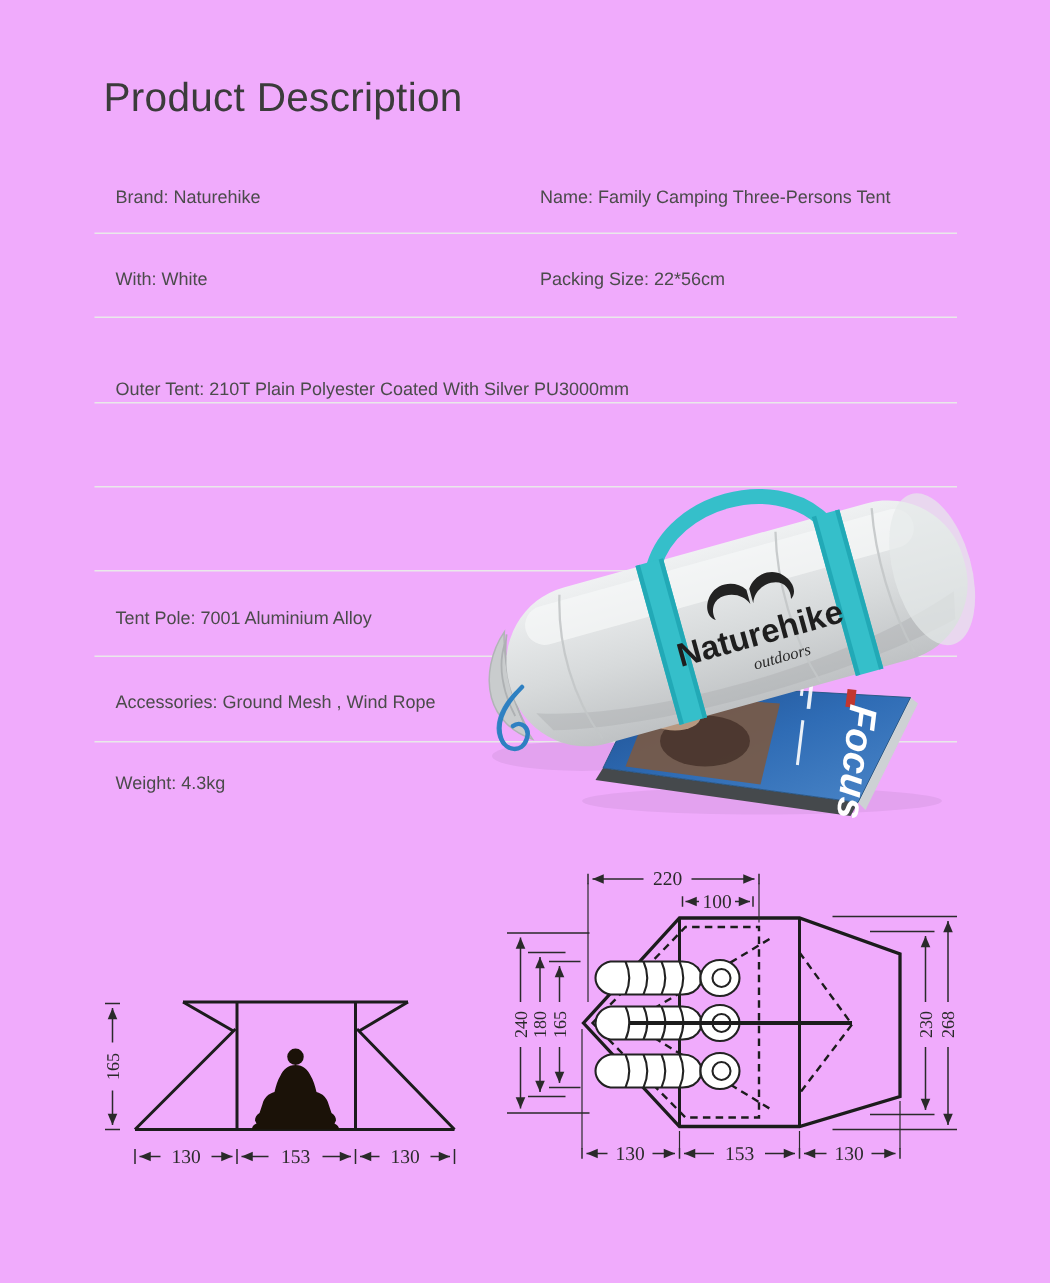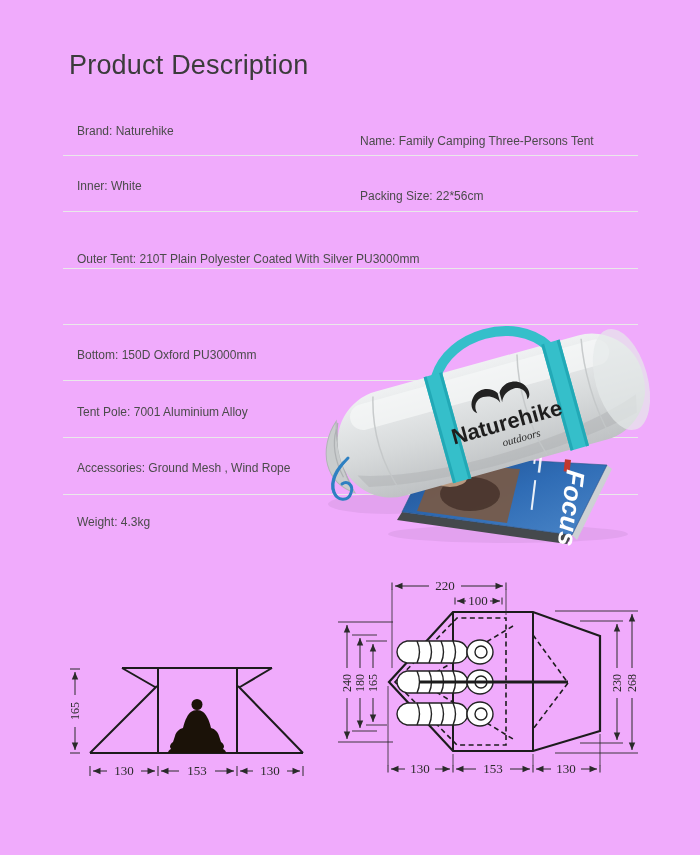--- a/index.html
+++ b/index.html
@@ -1,20 +1,20 @@
 <!DOCTYPE html>
 <html><head>
 <meta charset="utf-8">
 <style>
   html,body{margin:0;padding:0;background:#fff;}
   .canvas{position:relative;width:700px;height:855px;background:#f0abfc;overflow:hidden;
           font-family:"Liberation Sans",sans-serif;}
   .title{position:absolute;left:69px;top:50px;font-size:27px;color:#3b3b3b;letter-spacing:.2px;}
   .spec-row{position:absolute;left:77px;width:560px;font-size:12px;color:#4b4b4b;}
-  .cell-r{position:absolute;left:283px;top:10px;white-space:nowrap;}
+  .cell-r{position:absolute;left:283px;top:0;white-space:nowrap;}
   .cell-l{white-space:nowrap;}
   .hr{position:absolute;left:63px;width:575px;height:1px;background:#e9e9e9;}
   .photo{position:absolute;left:318px;top:322px;width:372px;height:238px;}
   .diag-front{position:absolute;left:58px;top:585px;width:255px;height:215px;}
   .diag-top{position:absolute;left:325px;top:558px;width:320px;height:245px;}
   svg text.dim{font-family:"Liberation Serif",serif;font-size:13px;fill:#2a2a2a;}
   svg text.dimv{font-family:"Liberation Serif",serif;font-size:12px;fill:#2a2a2a;}
 </style>
 </head>
 <body>
@@ -23,35 +23,32 @@
 
   <div class="title">Product Description</div>
 
   <div class="spec-row" style="top:124px">
     <span class="cell-l">Brand: Naturehike</span>
     <span class="cell-r">Name: Family Camping Three-Persons Tent</span>
   </div>
   <div class="hr" style="top:155px"></div>
 
   <div class="spec-row" style="top:179px">
-    <span class="cell-l">Inner: White</span>
+    <span class="cell-l">With: White</span>
     <span class="cell-r">Packing Size: 22*56cm</span>
   </div>
   <div class="hr" style="top:211px"></div>
 
   <div class="spec-row" style="top:252px">
     <span class="cell-l">Outer Tent: 210T Plain Polyester Coated With Silver PU3000mm</span>
   </div>
   <div class="hr" style="top:268px"></div>
 
   <div class="hr" style="top:324px"></div>
 
-  <div class="spec-row" style="top:348px">
-    <span class="cell-l">Bottom: 150D Oxford PU3000mm</span>
-  </div>
   <div class="hr" style="top:380px"></div>
 
   <div class="spec-row" style="top:405px">
     <span class="cell-l">Tent Pole: 7001 Aluminium Alloy</span>
   </div>
   <div class="hr" style="top:437px"></div>
 
   <div class="spec-row" style="top:461px">
     <span class="cell-l">Accessories: Ground Mesh , Wind Rope</span>
   </div>

